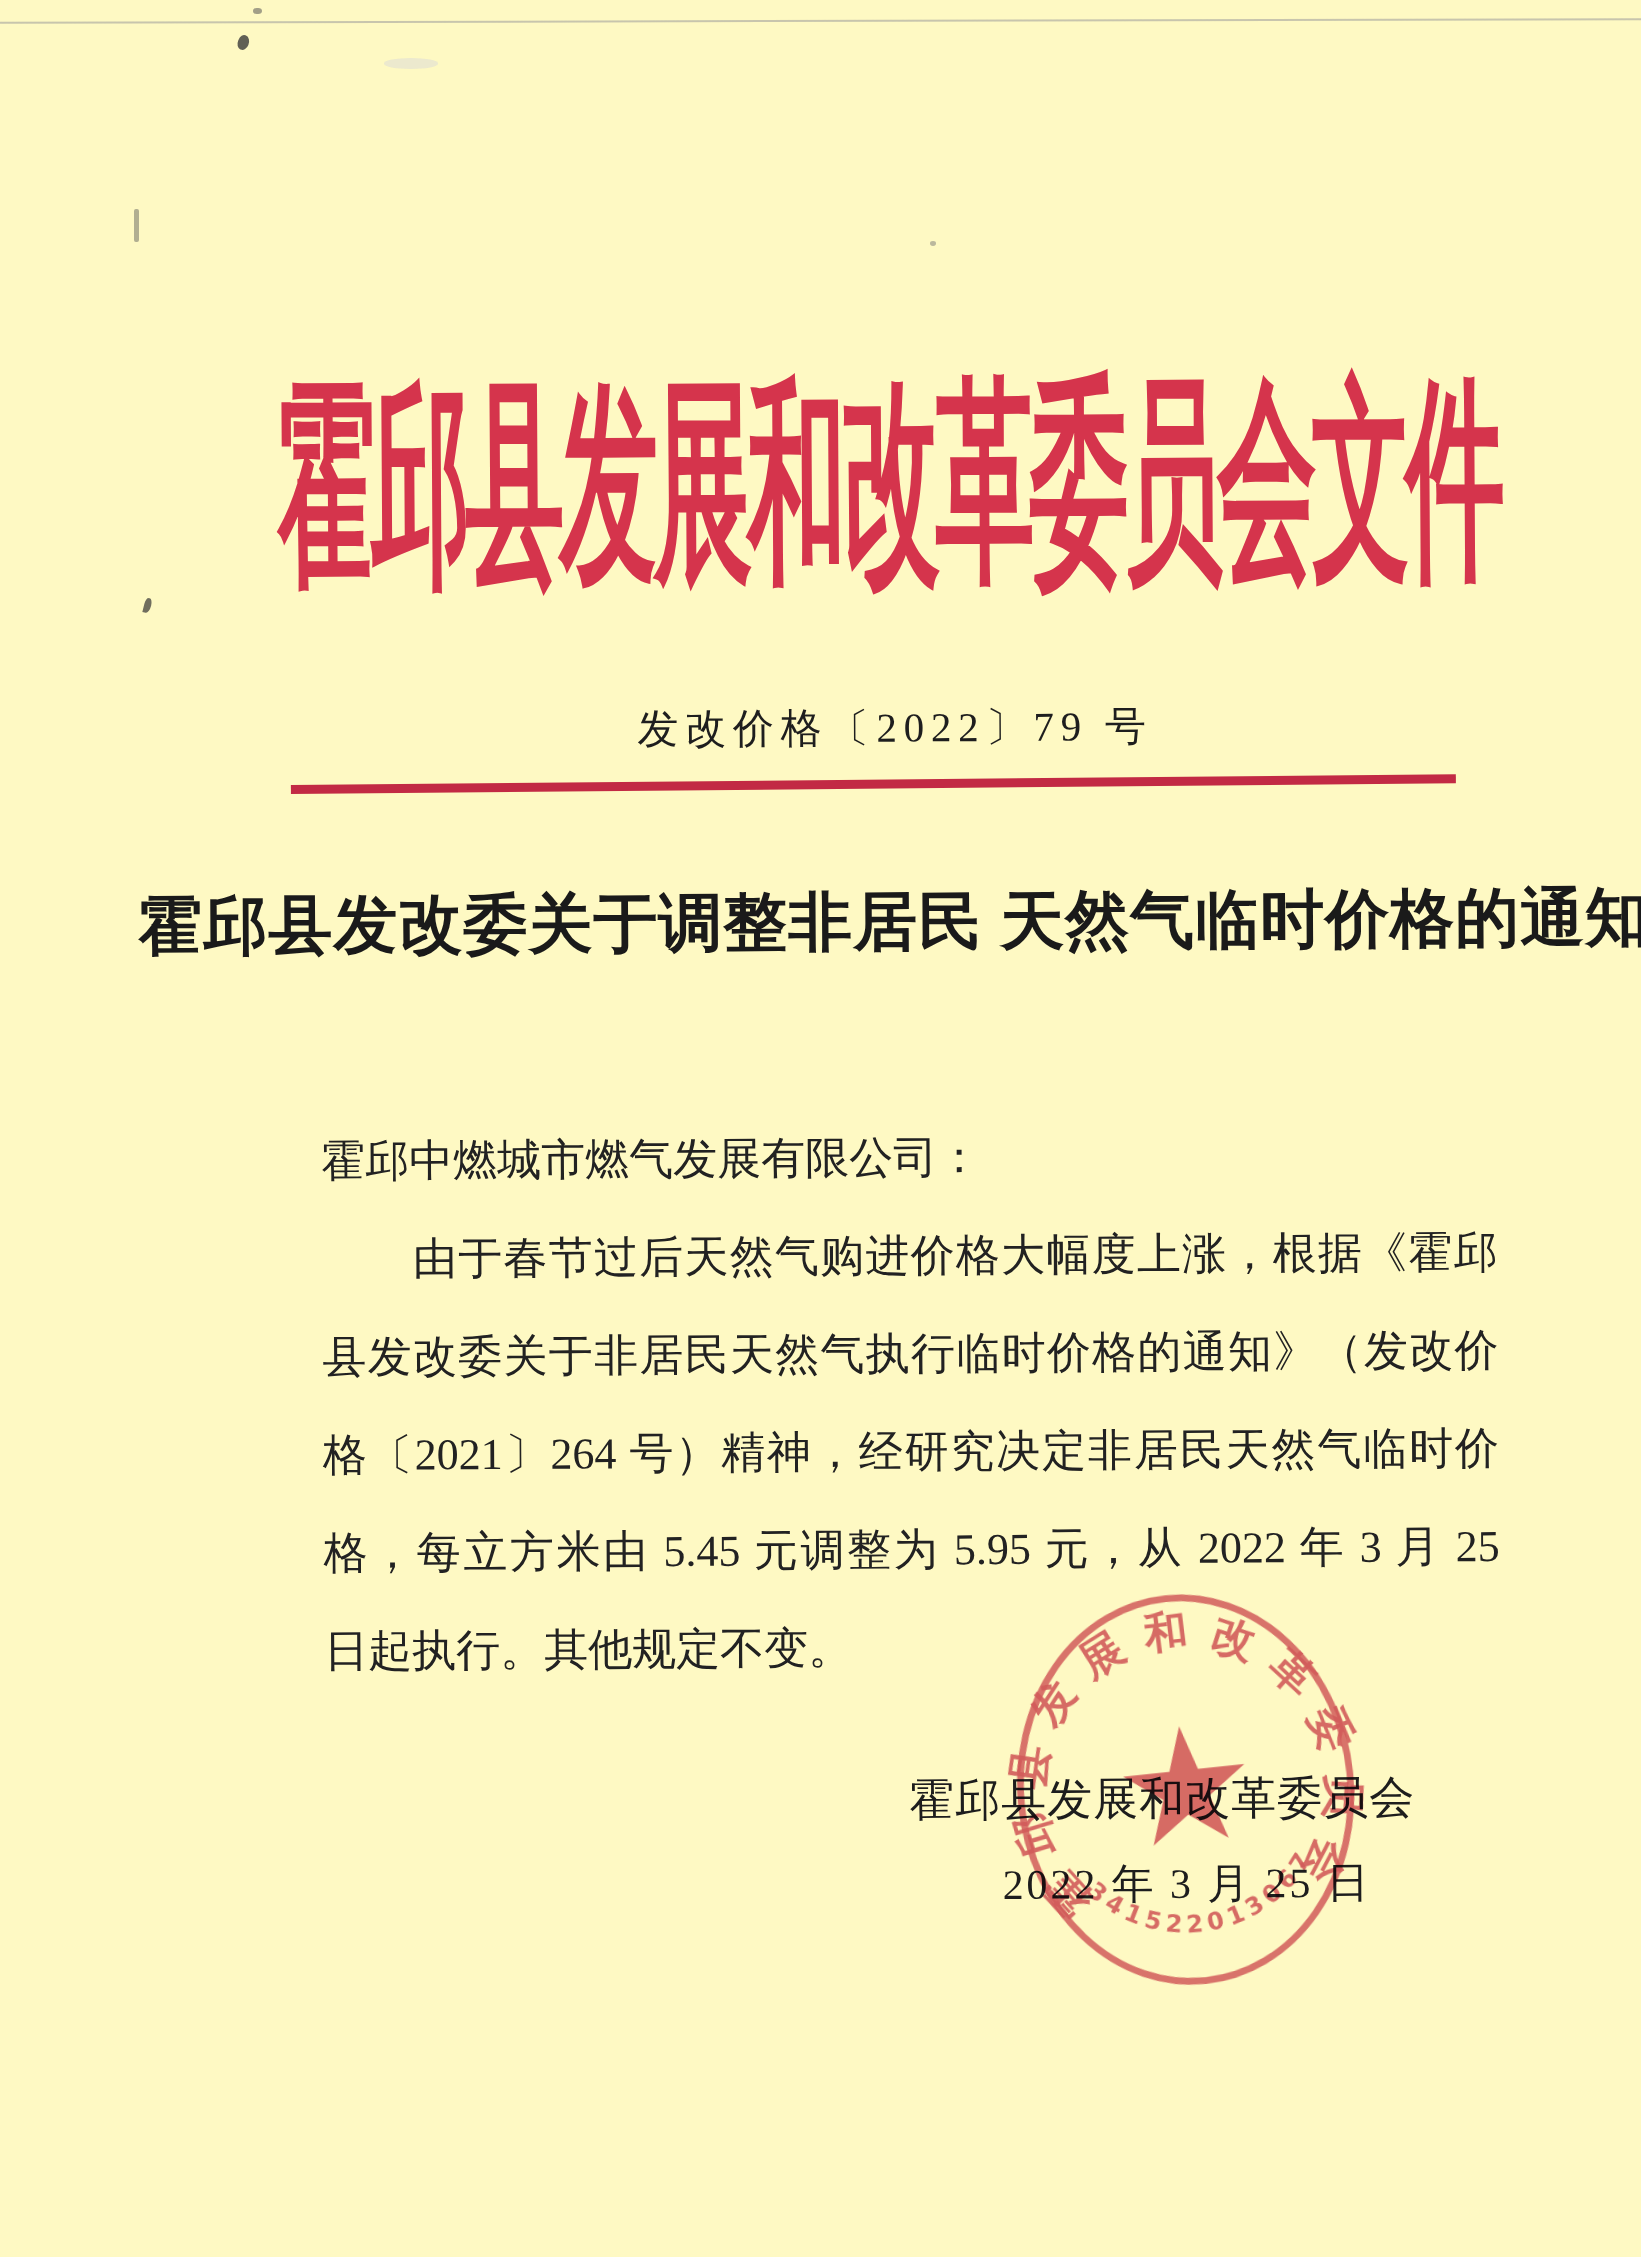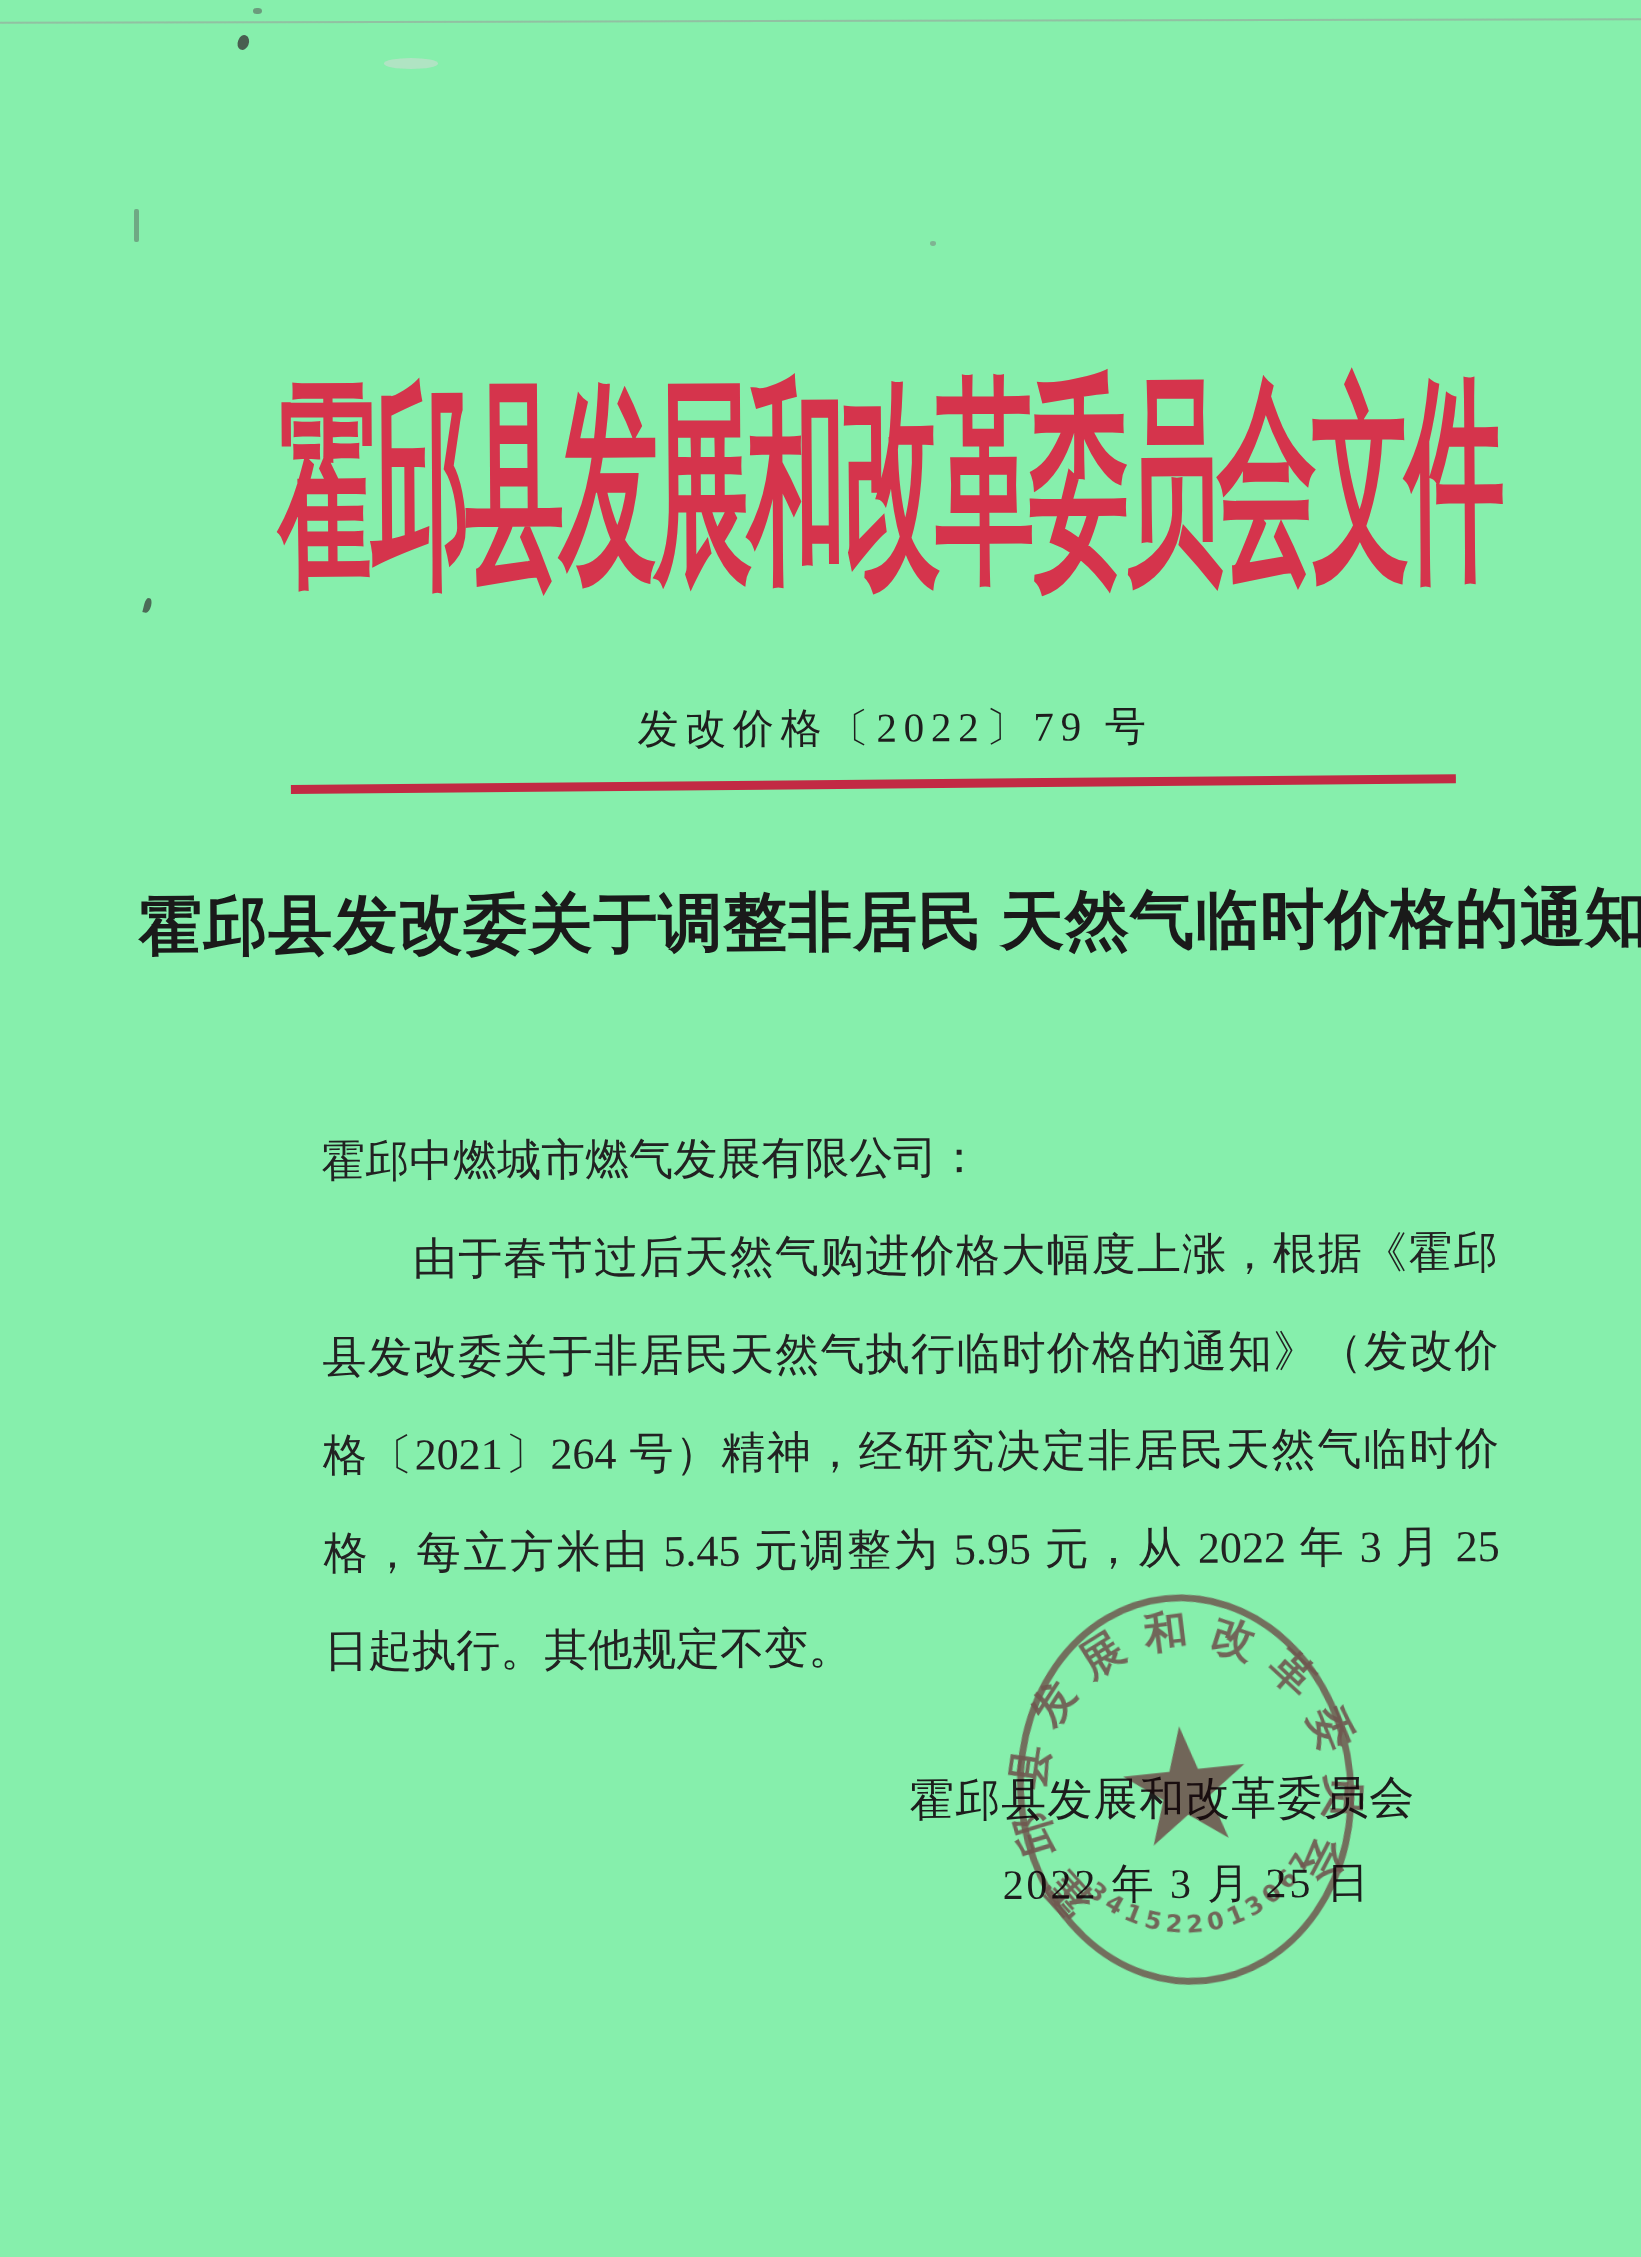--- a/index.html
+++ b/index.html
@@ -5,21 +5,21 @@
   :root{
     --red-header:#d5344c;
     --red-rule:#c22a44;
     --red-seal:#cc4560;
     --ink:#2b2b2b;
   }
   html,body{margin:0;padding:0;background:#ffffff;}
   .page{
     position:relative;
     width:1641px;height:2257px;
-    background:#86efac;
+    background:#fef9c3;
     overflow:hidden;
     font-family:"Liberation Serif","DejaVu Serif",serif;
     color:var(--ink);
   }
   .content{position:absolute;inset:0;transform:rotate(-0.35deg);}
   
   .red-header{
     position:absolute;top:340px;left:0;width:100%;
     text-align:center;white-space:nowrap;
   }

